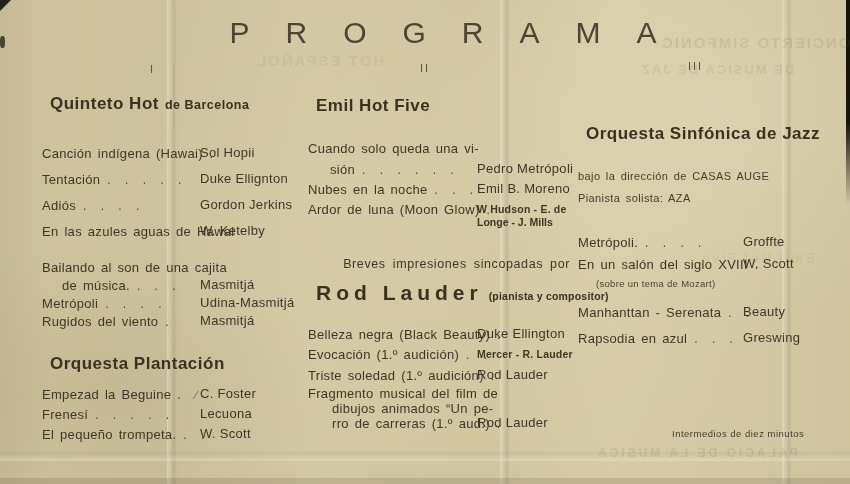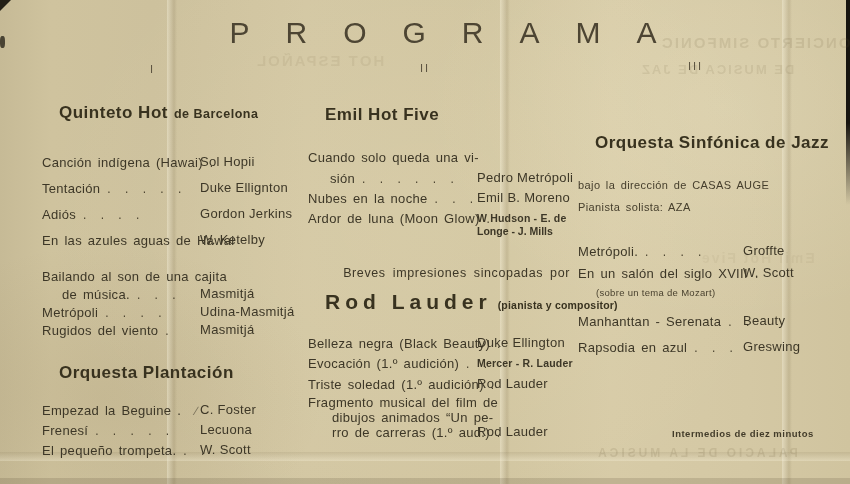--- a/index.html
+++ b/index.html
@@ -23,21 +23,21 @@
   .edge-right{position:absolute;right:0;top:0;width:4px;height:205px;
     background:linear-gradient(180deg,#17140f 60%,rgba(23,20,15,0));}
   .title{position:absolute;top:16px;left:0;width:100%;text-align:center;
     font-size:30px;font-weight:400;letter-spacing:36px;padding-left:36px;color:#4d4533;}
   .numeral{position:absolute;font-size:11px;letter-spacing:2px;color:#5c5440;}
   #num1{left:150px;top:63px;} #num2{left:420px;top:62px;} #num3{left:688px;top:60px;}
   .col{position:absolute;}
   #col1{left:42px;top:86px;width:262px;}
   #col2{left:308px;top:88px;width:262px;}
   #col3{left:578px;top:116px;width:268px;}
-  .heading{font-size:17px;font-weight:700;letter-spacing:.5px;margin:17px;color:#38321f;white-space:nowrap;}
+  .heading{font-size:17px;font-weight:700;letter-spacing:.5px;margin:8px;color:#38321f;white-space:nowrap;}
   .hsuffix{font-size:12.5px;font-weight:700;margin-left:6px;}
   .rod{font-size:21px;letter-spacing:5px;}
   .rod .hsuffix{font-size:10.5px;letter-spacing:.2px;}
   .rows{position:relative;}
   .row{position:relative;white-space:nowrap;}
   .t{font-size:13px;letter-spacing:.3px;word-spacing:2px;color:#3d3727;}
   .d{font-size:12px;margin-left:7px;word-spacing:11px;color:#4a422f;}
   .c{position:absolute;top:0;font-size:13px;letter-spacing:.3px;color:#3d3727;}
   #col1 .c{left:158px;} #col2 .c{left:169px;} #col3 .c{left:165px;}
   #col2 .c.cid{left:205px;}
@@ -45,21 +45,21 @@
   .c2{position:absolute;top:13px;left:169px;font-size:10.5px;font-weight:700;}
   .mark{color:#776f58;font-size:12px;margin-left:14px;}
   .h26{height:26px;line-height:26px;} .h21{height:21px;line-height:21px;}
   .h20{height:20px;line-height:20px;} .h18{height:18px;line-height:18px;}
   .h16{height:16px;line-height:16px;} .h15{height:15px;line-height:15px;}
   .h27{height:27px;line-height:27px;}
   .ind20{padding-left:20px;} .ind22{padding-left:22px;} .ind24{padding-left:24px;}
   .intro{font-size:12.5px;letter-spacing:.6px;word-spacing:3px;margin-top:38px;color:#3d3727;text-align:right;}
   .sub{width:100%;text-align:left;font-size:11px;letter-spacing:.4px;word-spacing:2px;color:#453e2c;}
   .note{font-size:9.5px;letter-spacing:.3px;padding-left:18px;color:#4a422f;height:26px;line-height:22px;}
-  .footnote{position:absolute;left:648px;top:428px;font-size:9.5px;font-weight:700;letter-spacing:.5px;color:#433c2a;padding-left:24px;}
+  .footnote{position:absolute;left:648px;top:428px;font-size:9.5px;font-weight:400;letter-spacing:.5px;color:#433c2a;padding-left:24px;}
   .ghost{position:absolute;transform:scaleX(-1);font-weight:700;white-space:nowrap;
     color:rgba(105,90,55,0.9);filter:blur(0.7px);letter-spacing:2px;}
   #ghost1{left:660px;top:34px;font-size:15px;opacity:.15;}
   #ghost2{left:640px;top:62px;font-size:13px;opacity:.13;}
   #ghost3{left:255px;top:52px;font-size:15px;opacity:.10;}
   #ghost4{left:700px;top:250px;font-size:14px;opacity:.07;}
   #ghost5{left:595px;top:446px;font-size:12px;letter-spacing:3px;opacity:.16;}
   .mt14{margin-top:14px;} .mt26{margin-top:26px;} .mt24{margin-top:24px;} .mt10{margin-top:10px;} .mt18{margin-top:18px;}
   .mt4{margin-top:4px;} .mt22{margin-top:22px;}
 </style>

